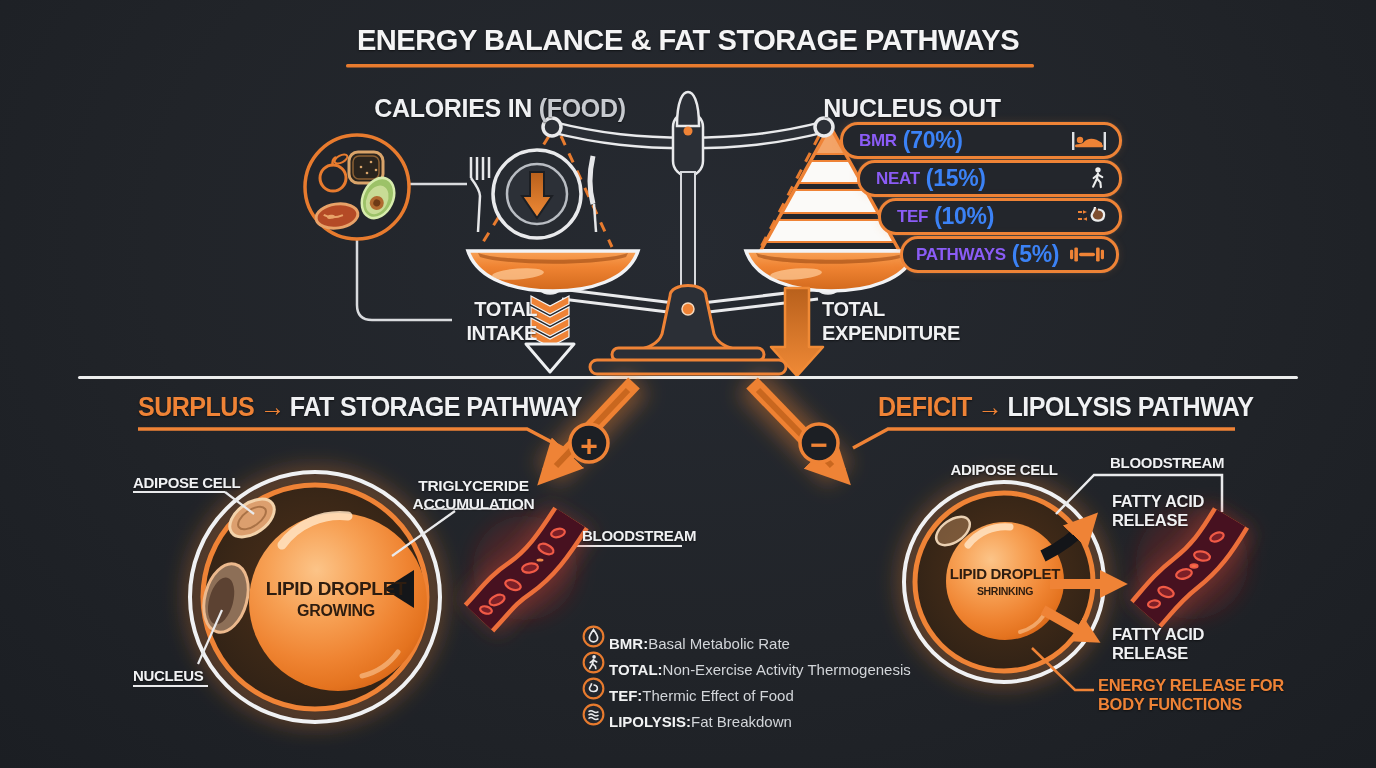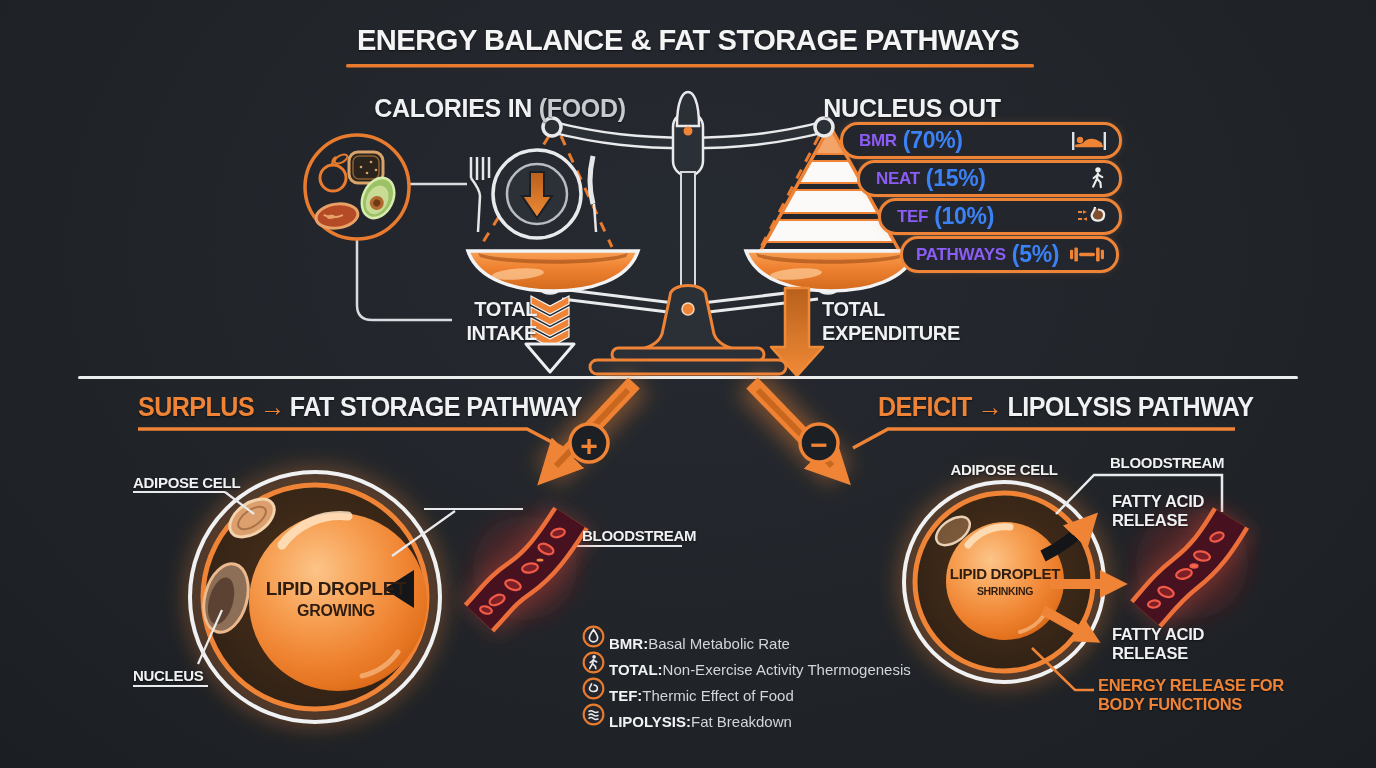--- a/index.html
+++ b/index.html
@@ -377,20 +377,21 @@
   <div class="lbl totals" style="left:822px;top:298px;width:160px;">TOTAL EXPENDITURE</div>
 
   <div class="lbl pathhead" style="left:138px;">
     <span class="kw">SURPLUS</span><span class="ar">→</span><span>FAT STORAGE PATHWAY</span>
   </div>
   <div class="lbl pathhead" style="left:878px;">
     <span class="kw">DEFICIT</span><span class="ar">→</span><span>LIPOLYSIS PATHWAY</span>
   </div>
 
   <div class="lbl small" style="left:133px;top:474px;">ADIPOSE CELL</div>
+  <div class="lbl" style="left:411px;top:477px;width:125px;text-align:center;font-size:15.5px;">TRIGLYCERIDE ACCUMULATION</div>
   <div class="lbl small" style="left:582px;top:527px;">BLOODSTREAM</div>
   <div class="lbl small" style="left:133px;top:667px;">NUCLEUS</div>
   <div class="lbl ctr dropletL" style="left:336px;top:578px;font-size:19px;">LIPID DROPLET</div>
   <div class="lbl ctr dropletL" style="left:336px;top:602px;font-size:16px;">GROWING</div>
 
   <div class="legend">
     <div class="lrow">
       <span><svg width="23" height="23" viewBox="0 0 24 24">
             <circle cx="12" cy="12" r="10.3" fill="#23262c" stroke="#e87b2e" stroke-width="2.2"></circle>
             <path d="M12,4.8 C9.3,8.6 7.7,10.7 7.7,13.2 a4.3,4.3 0 0 0 8.6,0 C16.3,10.7 14.7,8.6 12,4.8 Z" fill="none" stroke="#e9eaec" stroke-width="1.8"></path>

